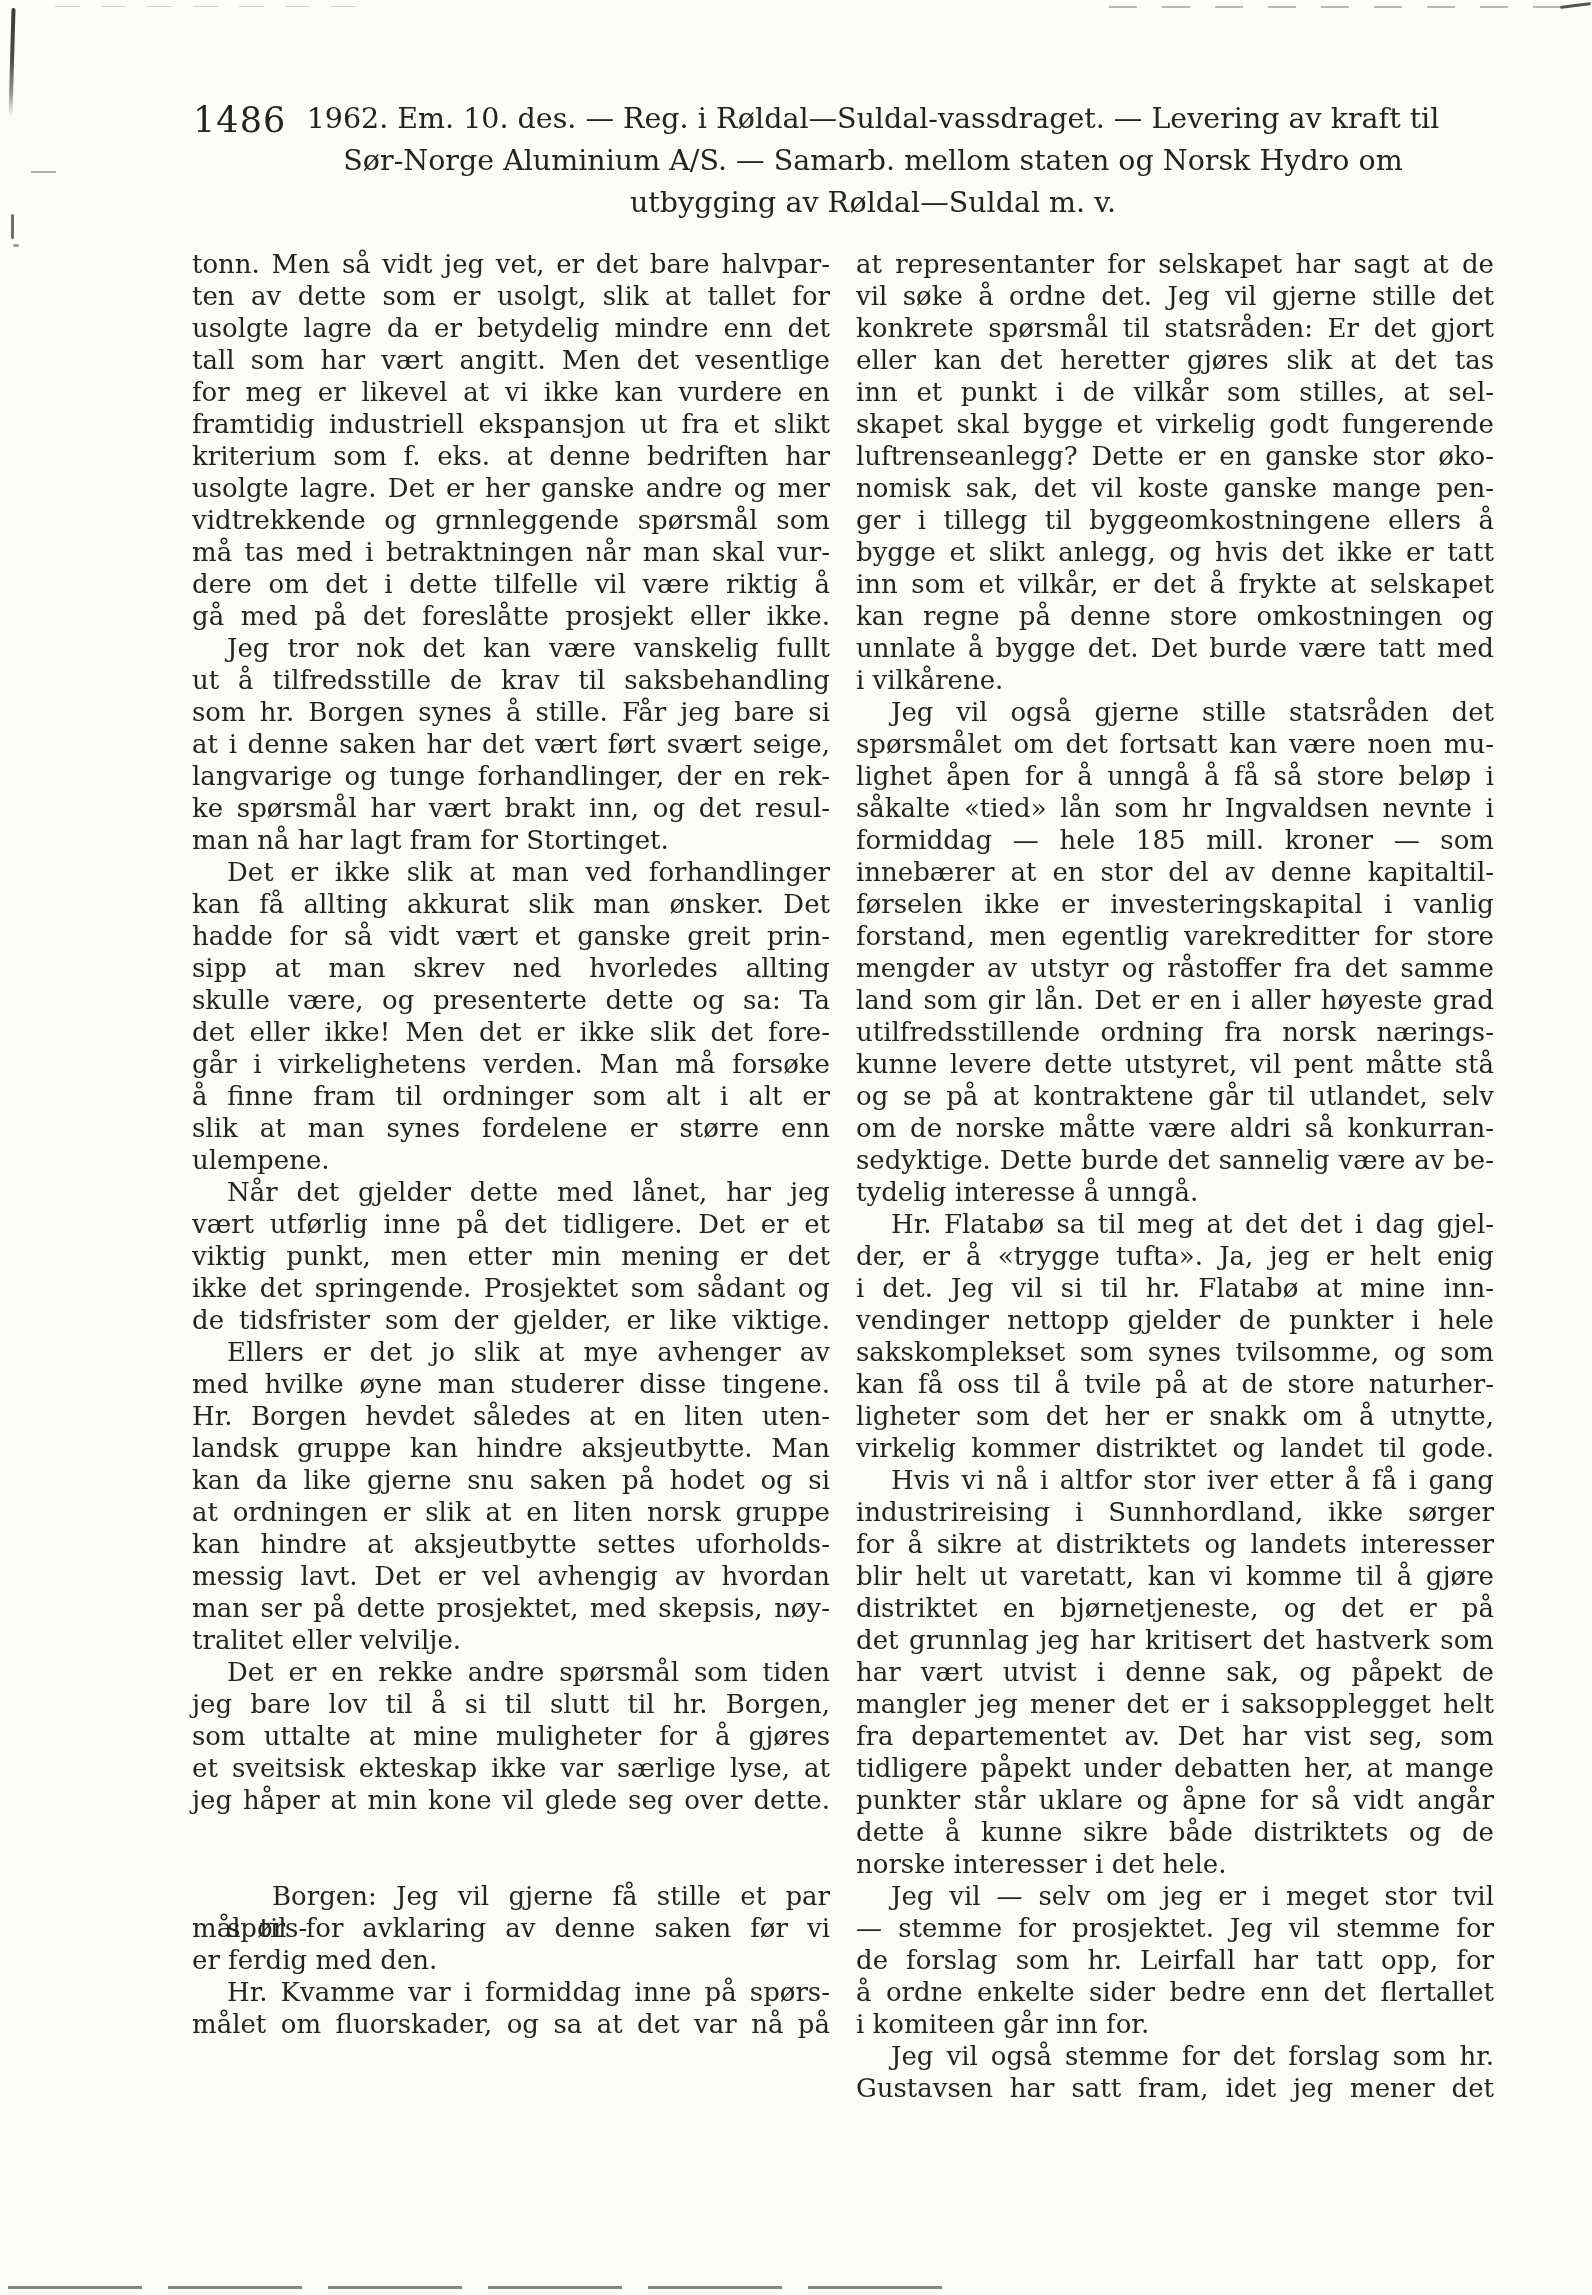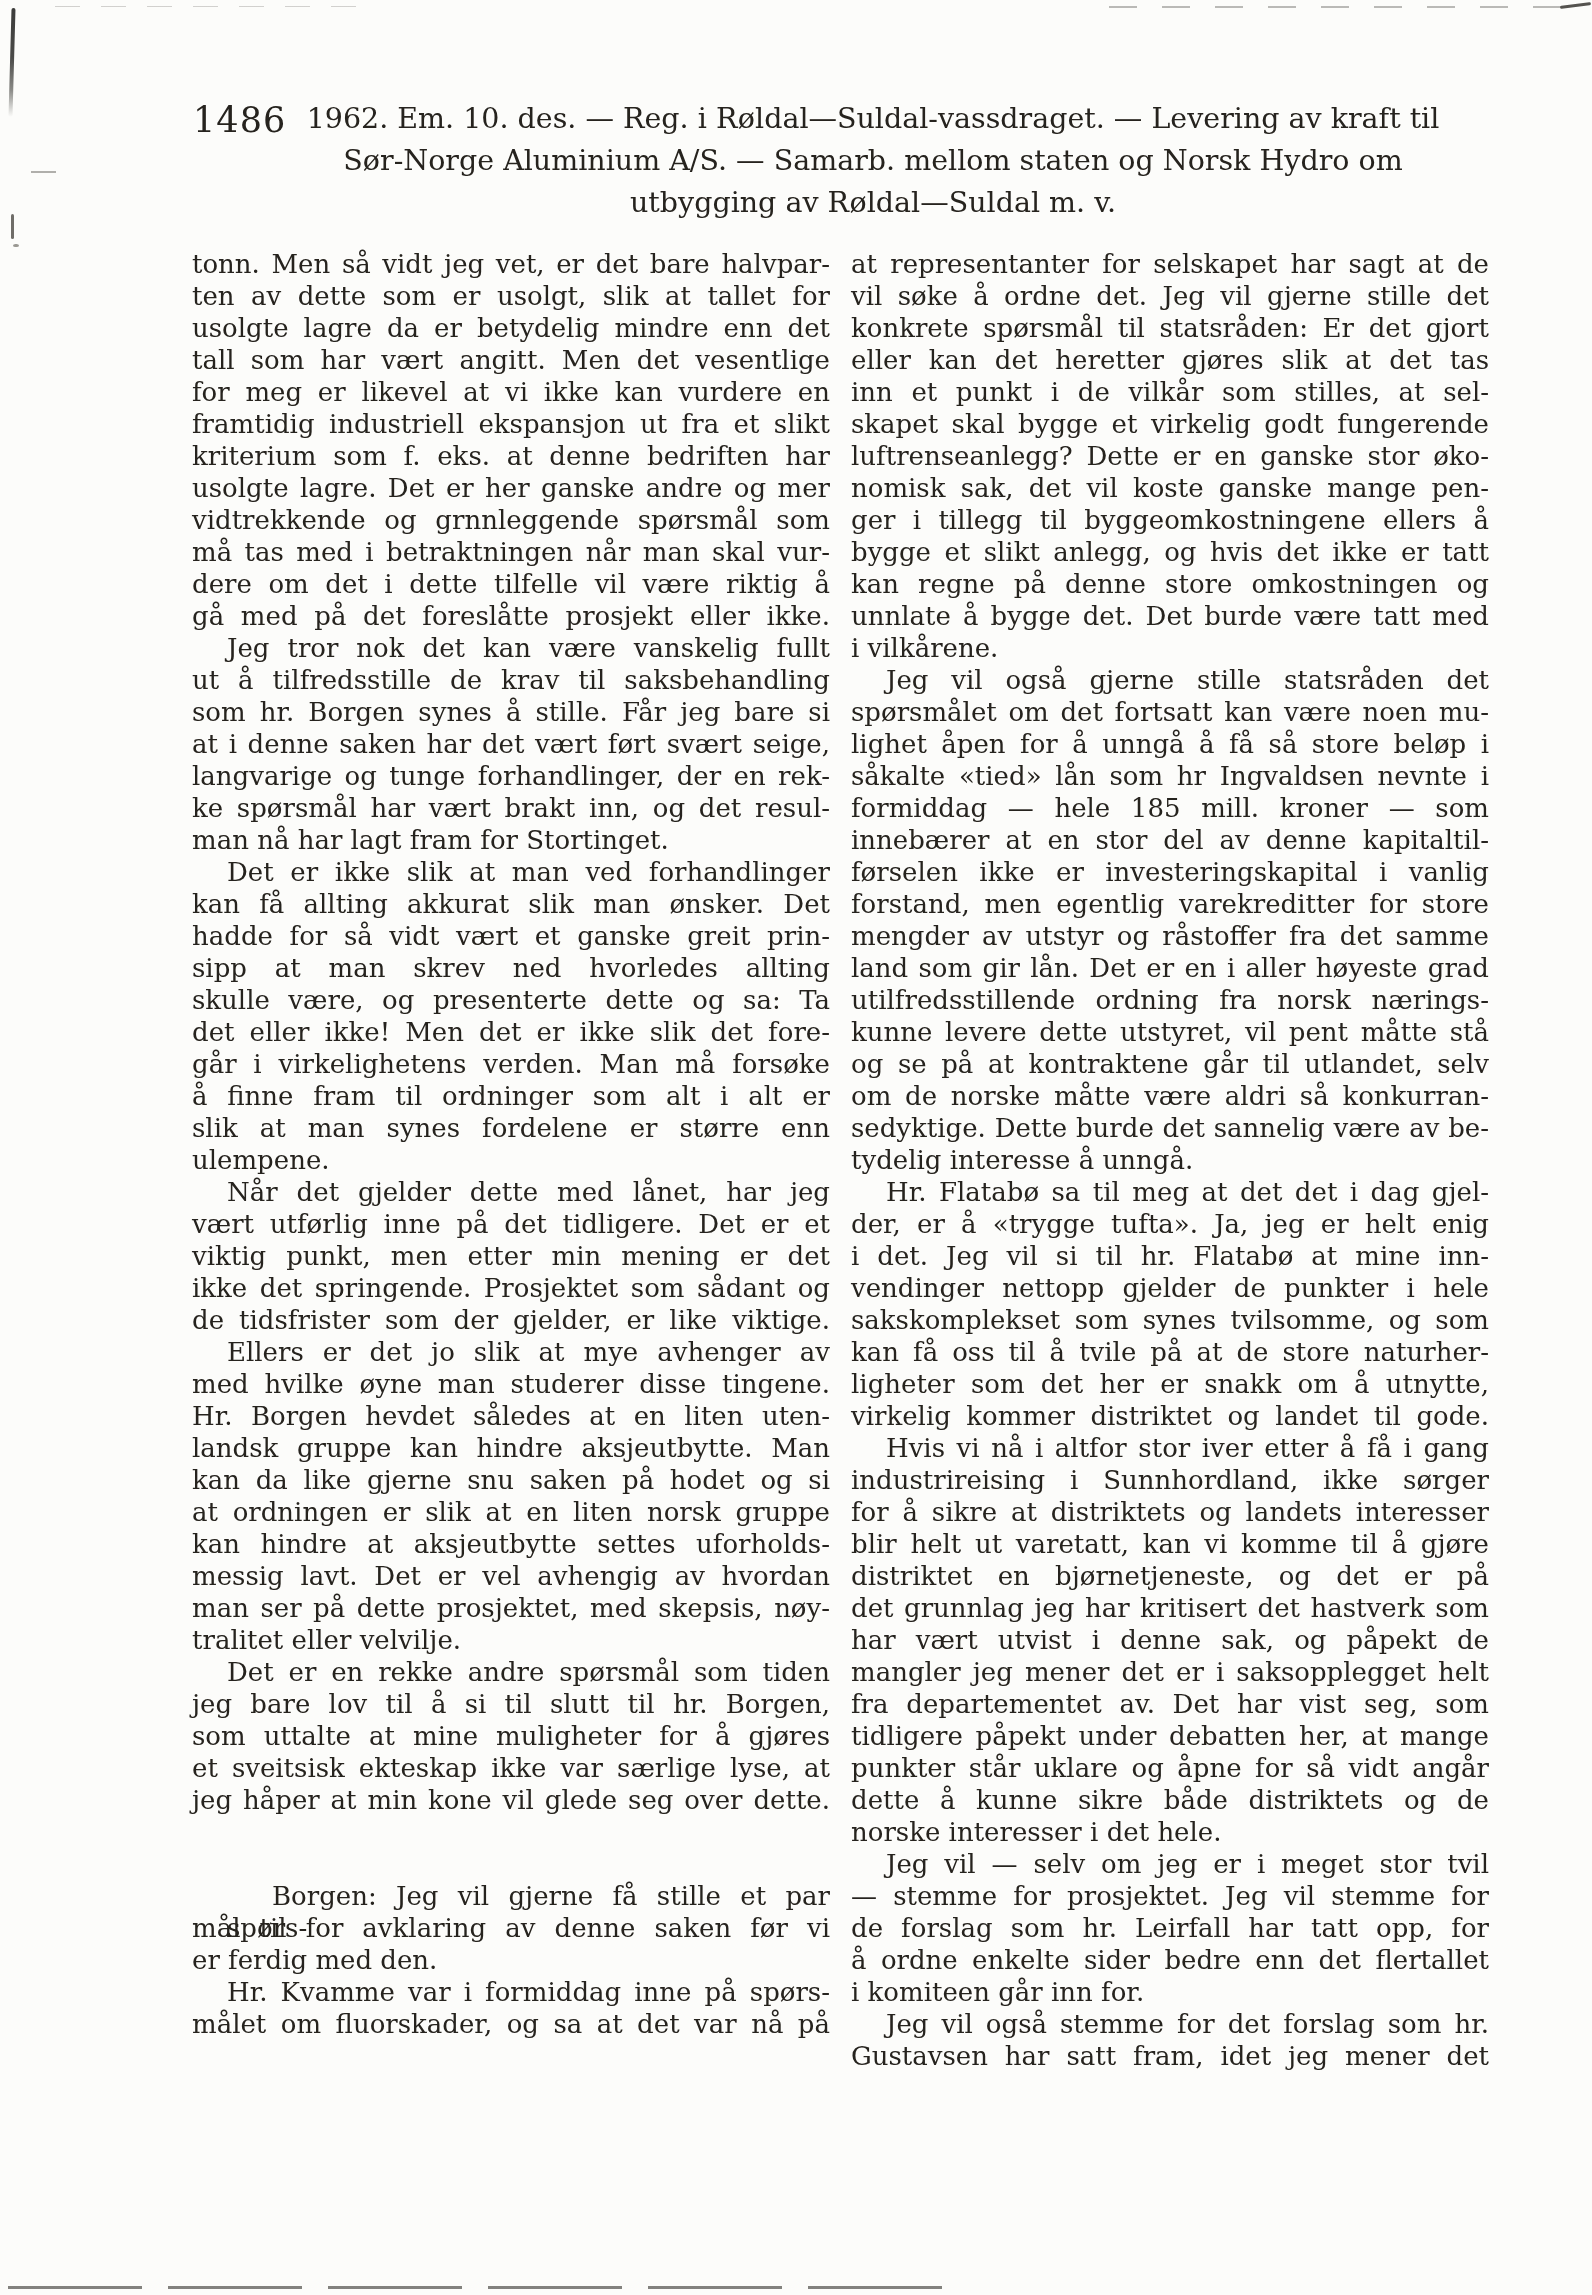--- a/index.html
+++ b/index.html
@@ -20,21 +20,21 @@
     font-size:35px; line-height:41px; letter-spacing:1.1px;
   }
   .htitle {
     width:1284px; margin-left:231px;
     text-align:center; font-size:28.5px; line-height:42px;
   }
 
   
   .cols {
     position:absolute; left:192px; top:248px;
-    width:1302px; display:flex; gap:21px;
+    width:1302px; display:flex; gap:21px;justify-content:space-between;
   }
   .col { width:638px; }
   .ln {
     font-size:26px; line-height:32px; height:32px;
     text-align:justify; text-align-last:justify;
     overflow:visible; white-space:normal;
   }
   .ln.end { text-align-last:left; }
   .ln.ind { padding-left:35px; }
   .pgap { height:64px; }
@@ -143,20 +143,21 @@
         <div class="ln">at representanter for selskapet har sagt at de</div>
         <div class="ln">vil søke å ordne det. Jeg vil gjerne stille det</div>
         <div class="ln">konkrete spørsmål til statsråden: Er det gjort</div>
         <div class="ln">eller kan det heretter gjøres slik at det tas</div>
         <div class="ln">inn et punkt i de vilkår som stilles, at sel-</div>
         <div class="ln">skapet skal bygge et virkelig godt fungerende</div>
         <div class="ln">luftrenseanlegg? Dette er en ganske stor øko-</div>
         <div class="ln">nomisk sak, det vil koste ganske mange pen-</div>
         <div class="ln">ger i tillegg til byggeomkostningene ellers å</div>
         <div class="ln">bygge et slikt anlegg, og hvis det ikke er tatt</div>
+        <div class="ln">inn som et vilkår, er det å frykte at selskapet</div>
         <div class="ln">kan regne på denne store omkostningen og</div>
         <div class="ln">unnlate å bygge det. Det burde være tatt med</div>
         <div class="ln end">i vilkårene.</div>
         <div class="ln ind">Jeg vil også gjerne stille statsråden det</div>
         <div class="ln">spørsmålet om det fortsatt kan være noen mu-</div>
         <div class="ln">lighet åpen for å unngå å få så store beløp i</div>
         <div class="ln">såkalte «tied» lån som hr Ingvaldsen nevnte i</div>
         <div class="ln">formiddag — hele 185 mill. kroner — som</div>
         <div class="ln">innebærer at en stor del av denne kapitaltil-</div>
         <div class="ln">førselen ikke er investeringskapital i vanlig</div>

